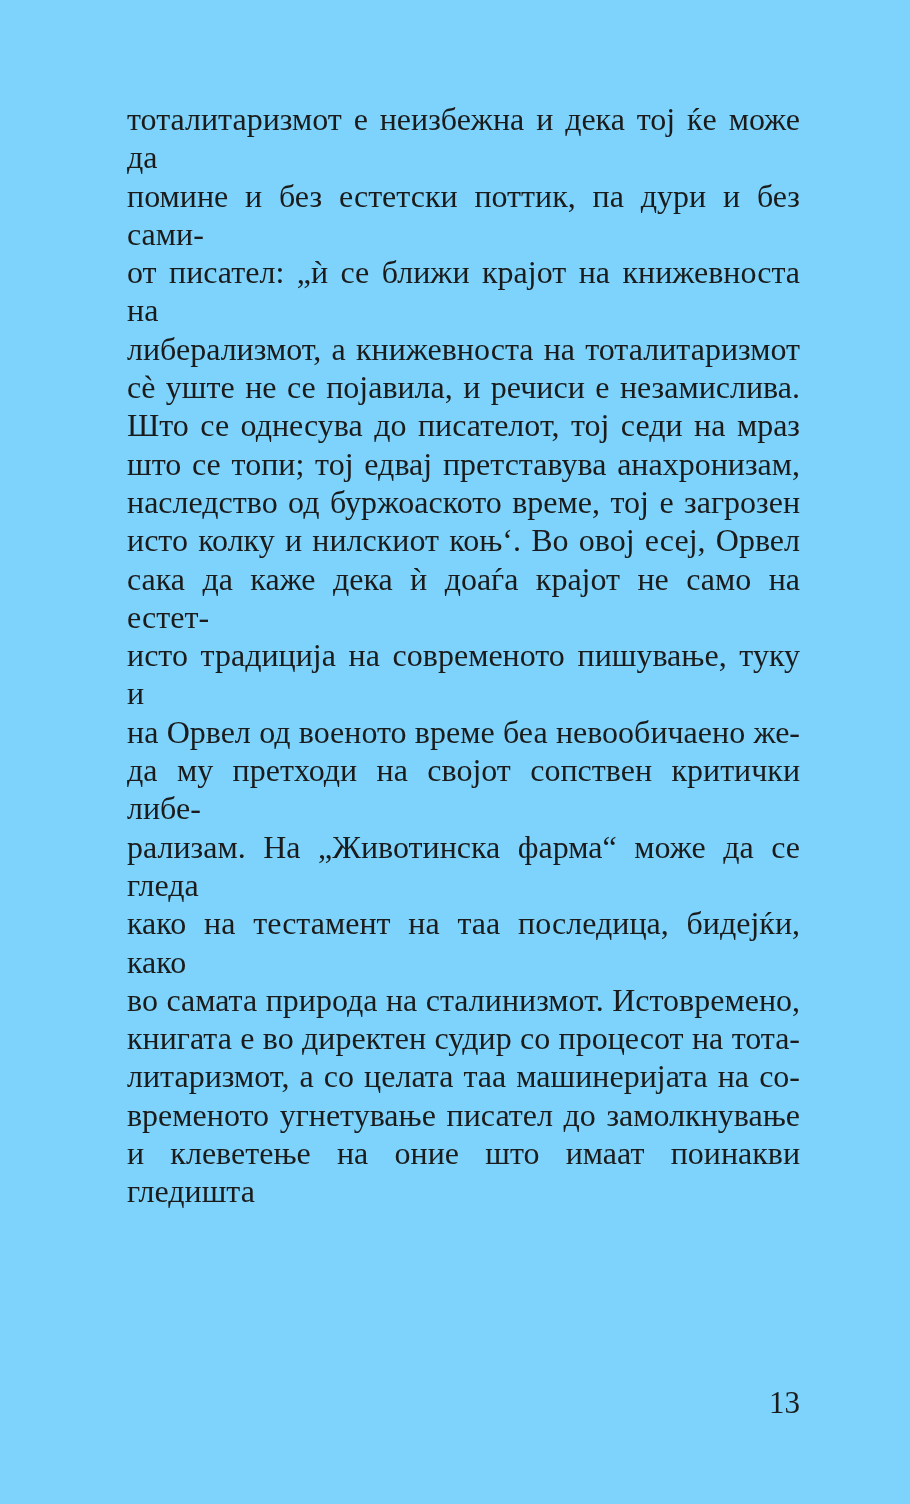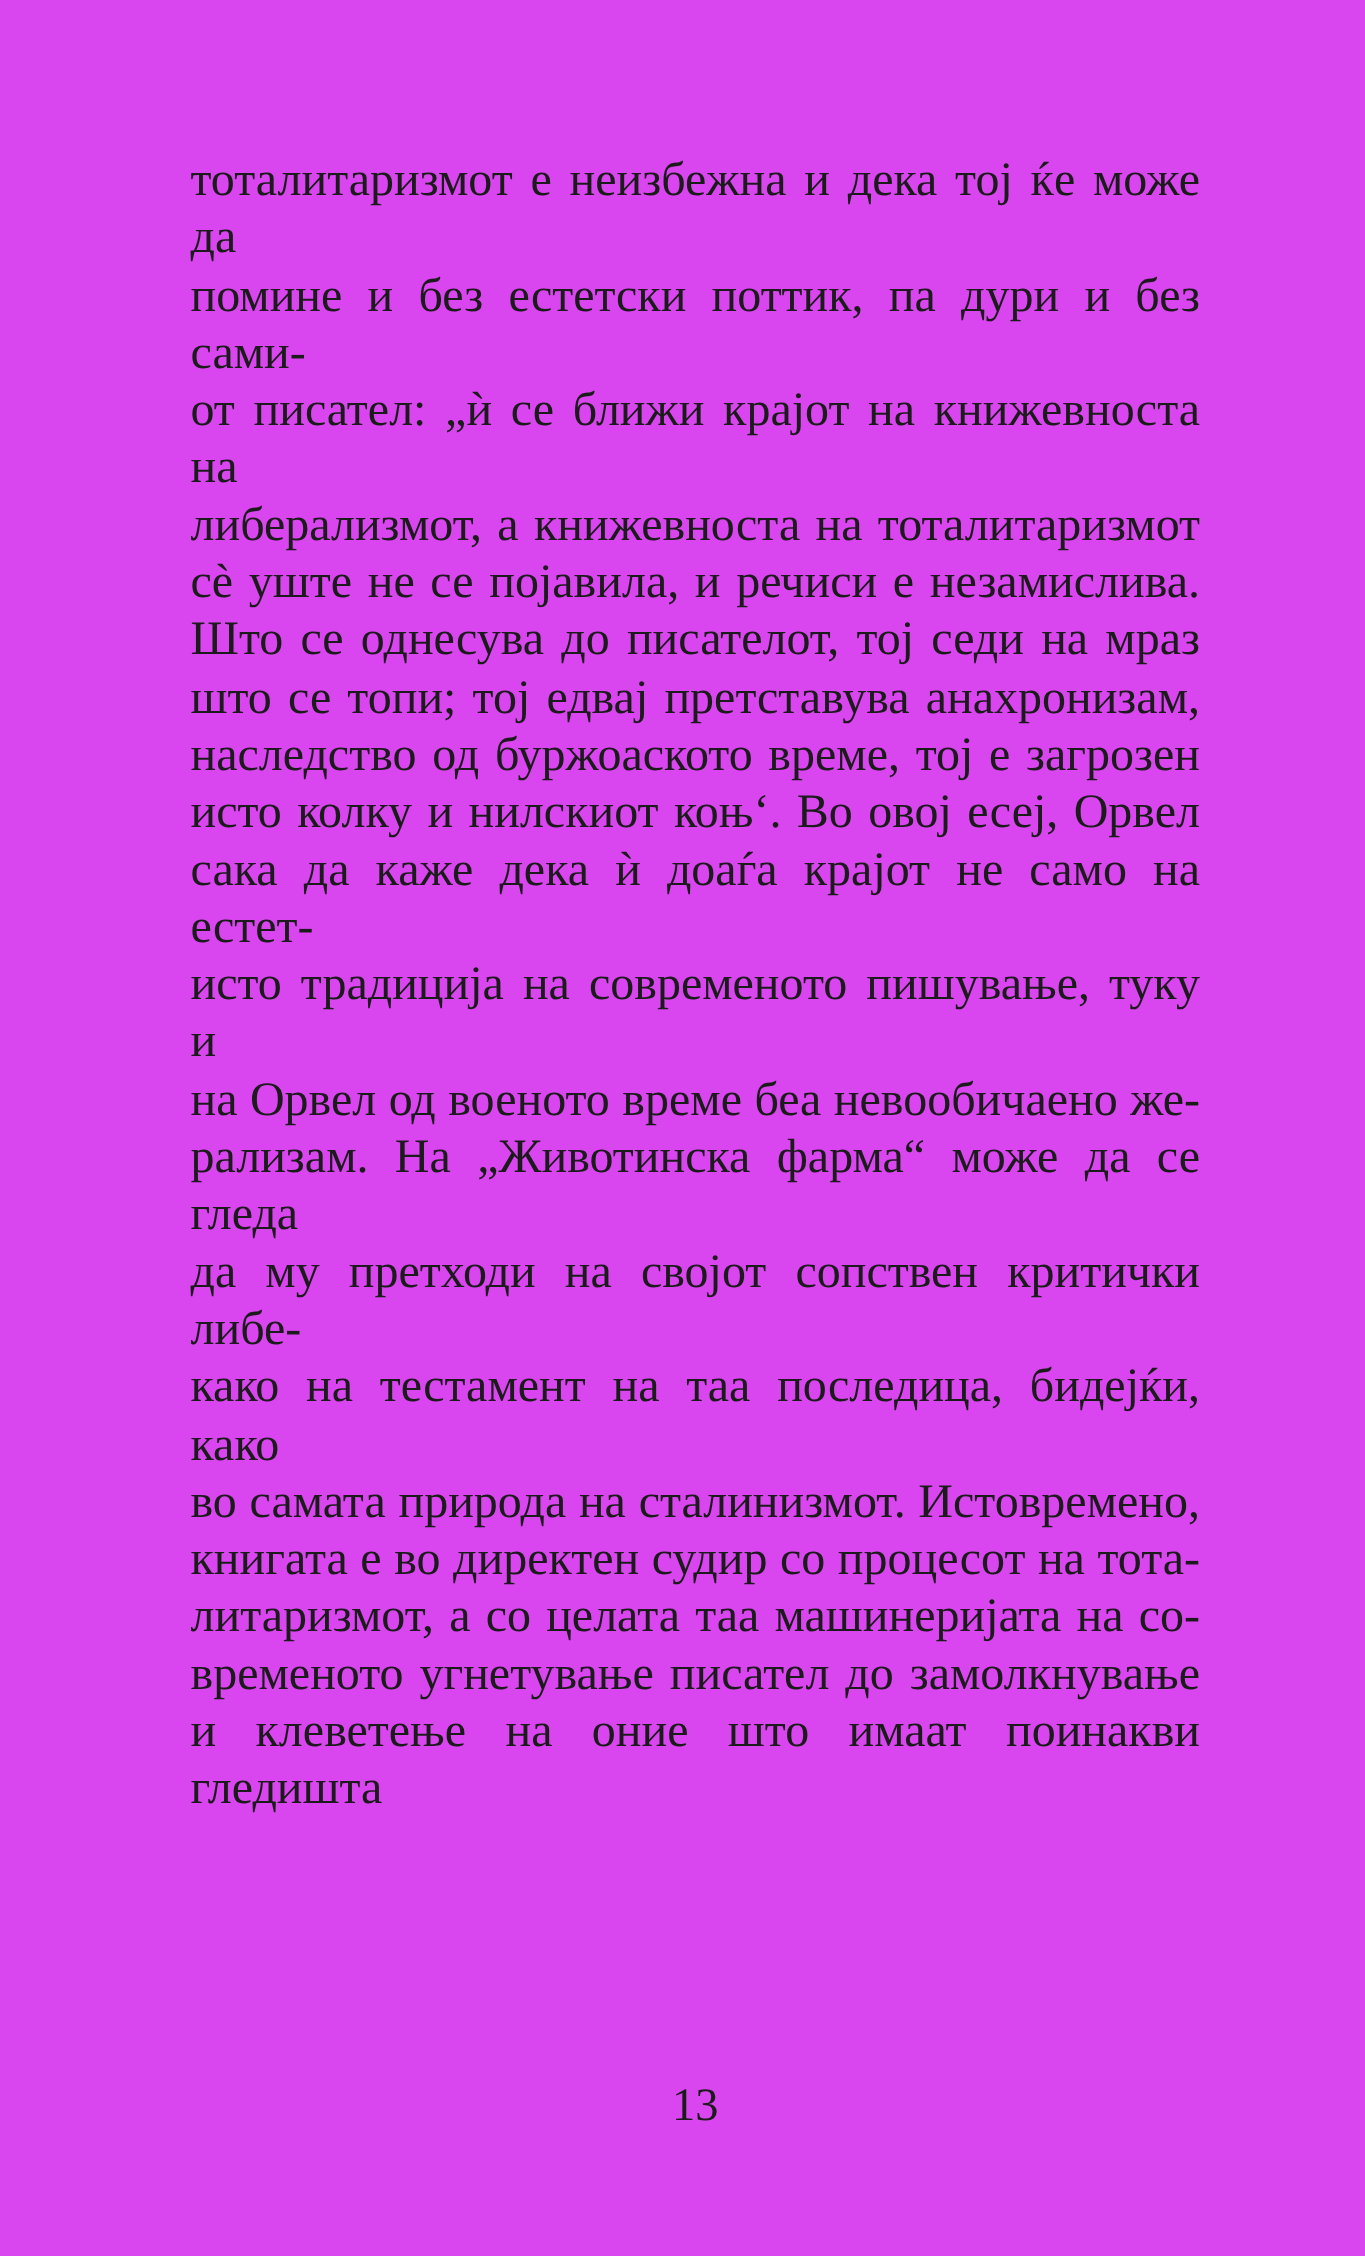--- a/index.html
+++ b/index.html
@@ -4,21 +4,21 @@
 <style>
   html, body {
     margin: 0;
     padding: 0;
     background: #ffffff;
   }
   .page {
     position: relative;
     width: 910px;
     height: 1504px;
-    background: #d946ef;
+    background: #7dd3fc;
     overflow: hidden;
     font-family: "Liberation Serif", "DejaVu Serif", serif;
     color: #1b1b1b;
   }
   .text-block {
     position: absolute;
     left: 127px;
     top: 100px;
     width: 673px;
   }
@@ -29,21 +29,21 @@
     text-align-last: justify;
     white-space: normal;
     color: #1b1b1b;
     -webkit-font-smoothing: antialiased;
   }
   .page-number {
     position: absolute;
     left: 127px;
     top: 1384px;
     width: 673px;
-    text-align: center;
+    text-align: right;
     font-size: 31px;
     line-height: 38px;
     color: #1b1b1b;
   }
 </style>
 </head>
 <body>
 
 <div class="page">
   <div class="text-block">
@@ -52,22 +52,22 @@
     <div class="line">от писател: „ѝ се ближи крајот на книжевноста на</div>
     <div class="line">либерализмот, а книжевноста на тоталитаризмот</div>
     <div class="line">сѐ уште не се појавила, и речиси е незамислива.</div>
     <div class="line">Што се однесува до писателот, тој седи на мраз</div>
     <div class="line">што се топи; тој едвај претставува анахронизам,</div>
     <div class="line">наследство од буржоаското време, тој е загрозен</div>
     <div class="line">исто колку и нилскиот коњ‘. Во овој есеј, Орвел</div>
     <div class="line">сака да каже дека ѝ доаѓа крајот не само на естет-</div>
     <div class="line">исто традиција на современото пишување, туку и</div>
     <div class="line">на Орвел од военото време беа невообичаено же-</div>
+    <div class="line">да му претходи на својот сопствен критички либе-</div>
     <div class="line">рализам. На „Животинска фарма“ може да се гледа</div>
-    <div class="line">да му претходи на својот сопствен критички либе-</div>
     <div class="line">како на тестамент на таа последица, бидејќи, како</div>
     <div class="line">во самата природа на сталинизмот. Истовремено,</div>
     <div class="line">книгата е во директен судир со процесот на тота-</div>
     <div class="line">литаризмот, а со целата таа машинеријата на со-</div>
     <div class="line">временото угнетување писател до замолкнување</div>
     <div class="line">и клеветење на оние што имаат поинакви гледишта</div>
 
   </div>
   <div class="page-number">13</div>
 </div>

